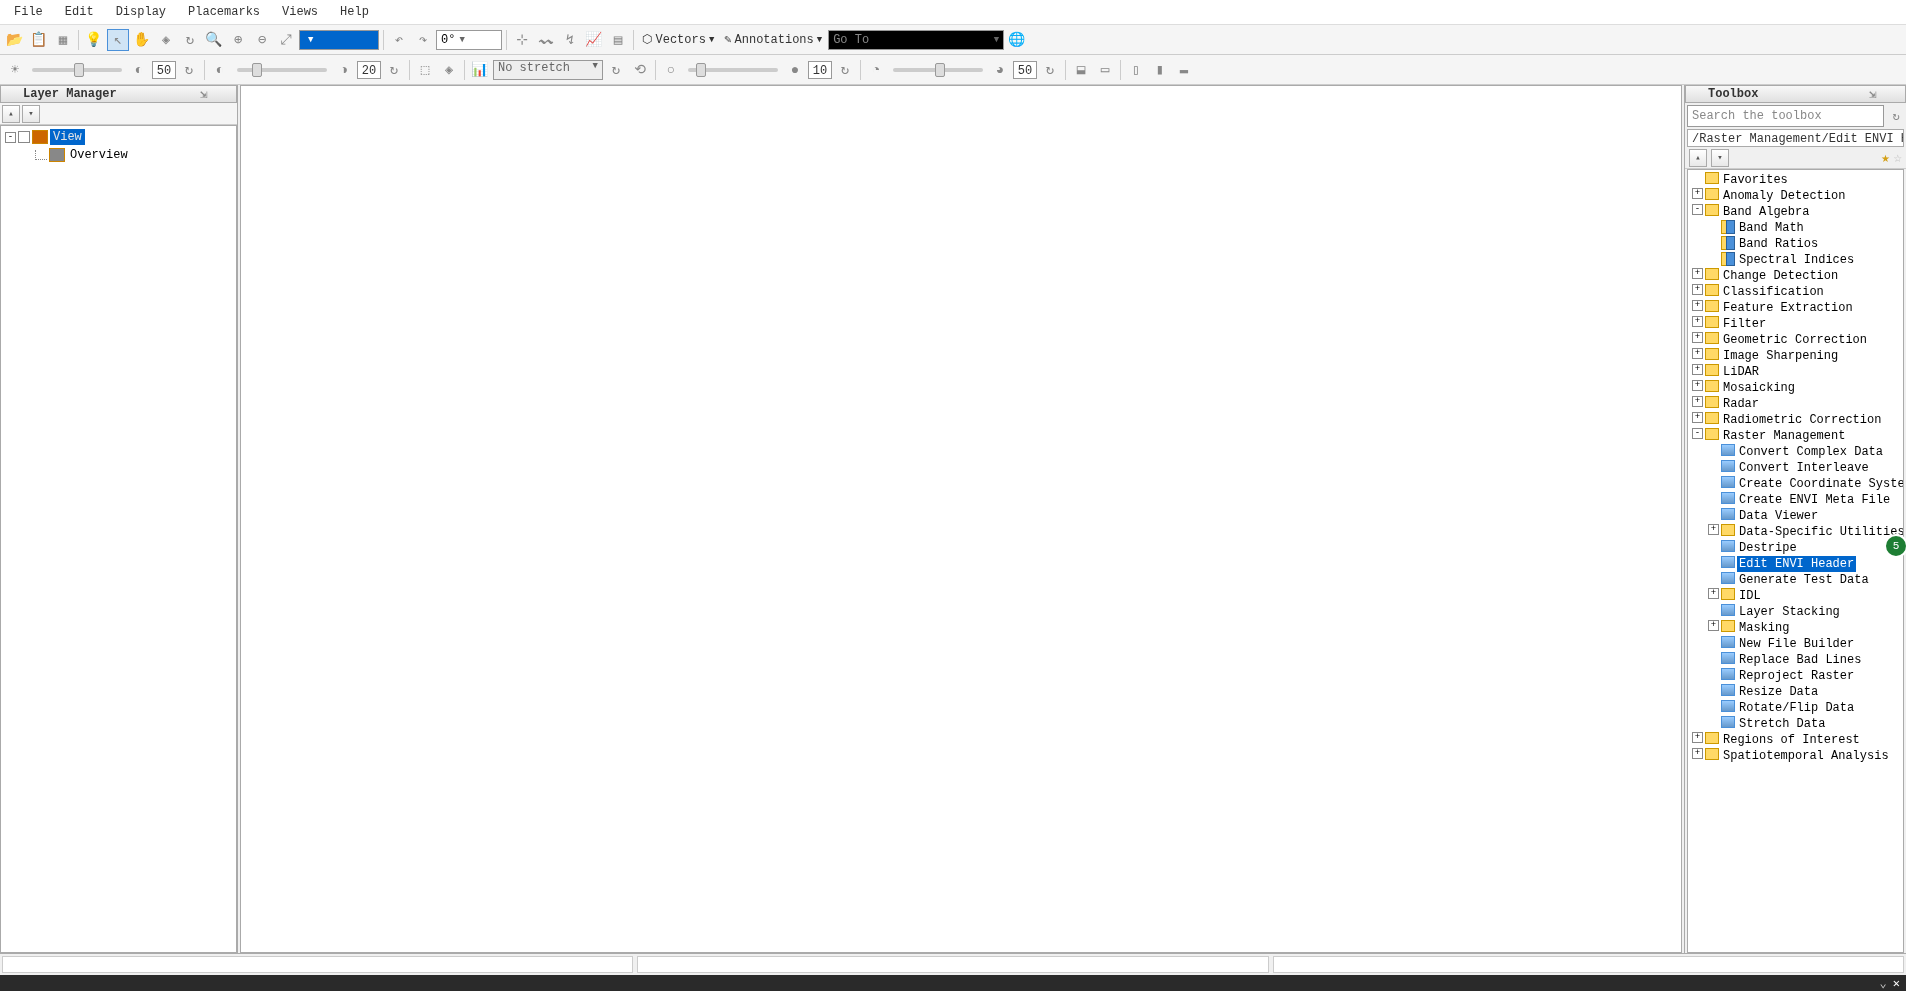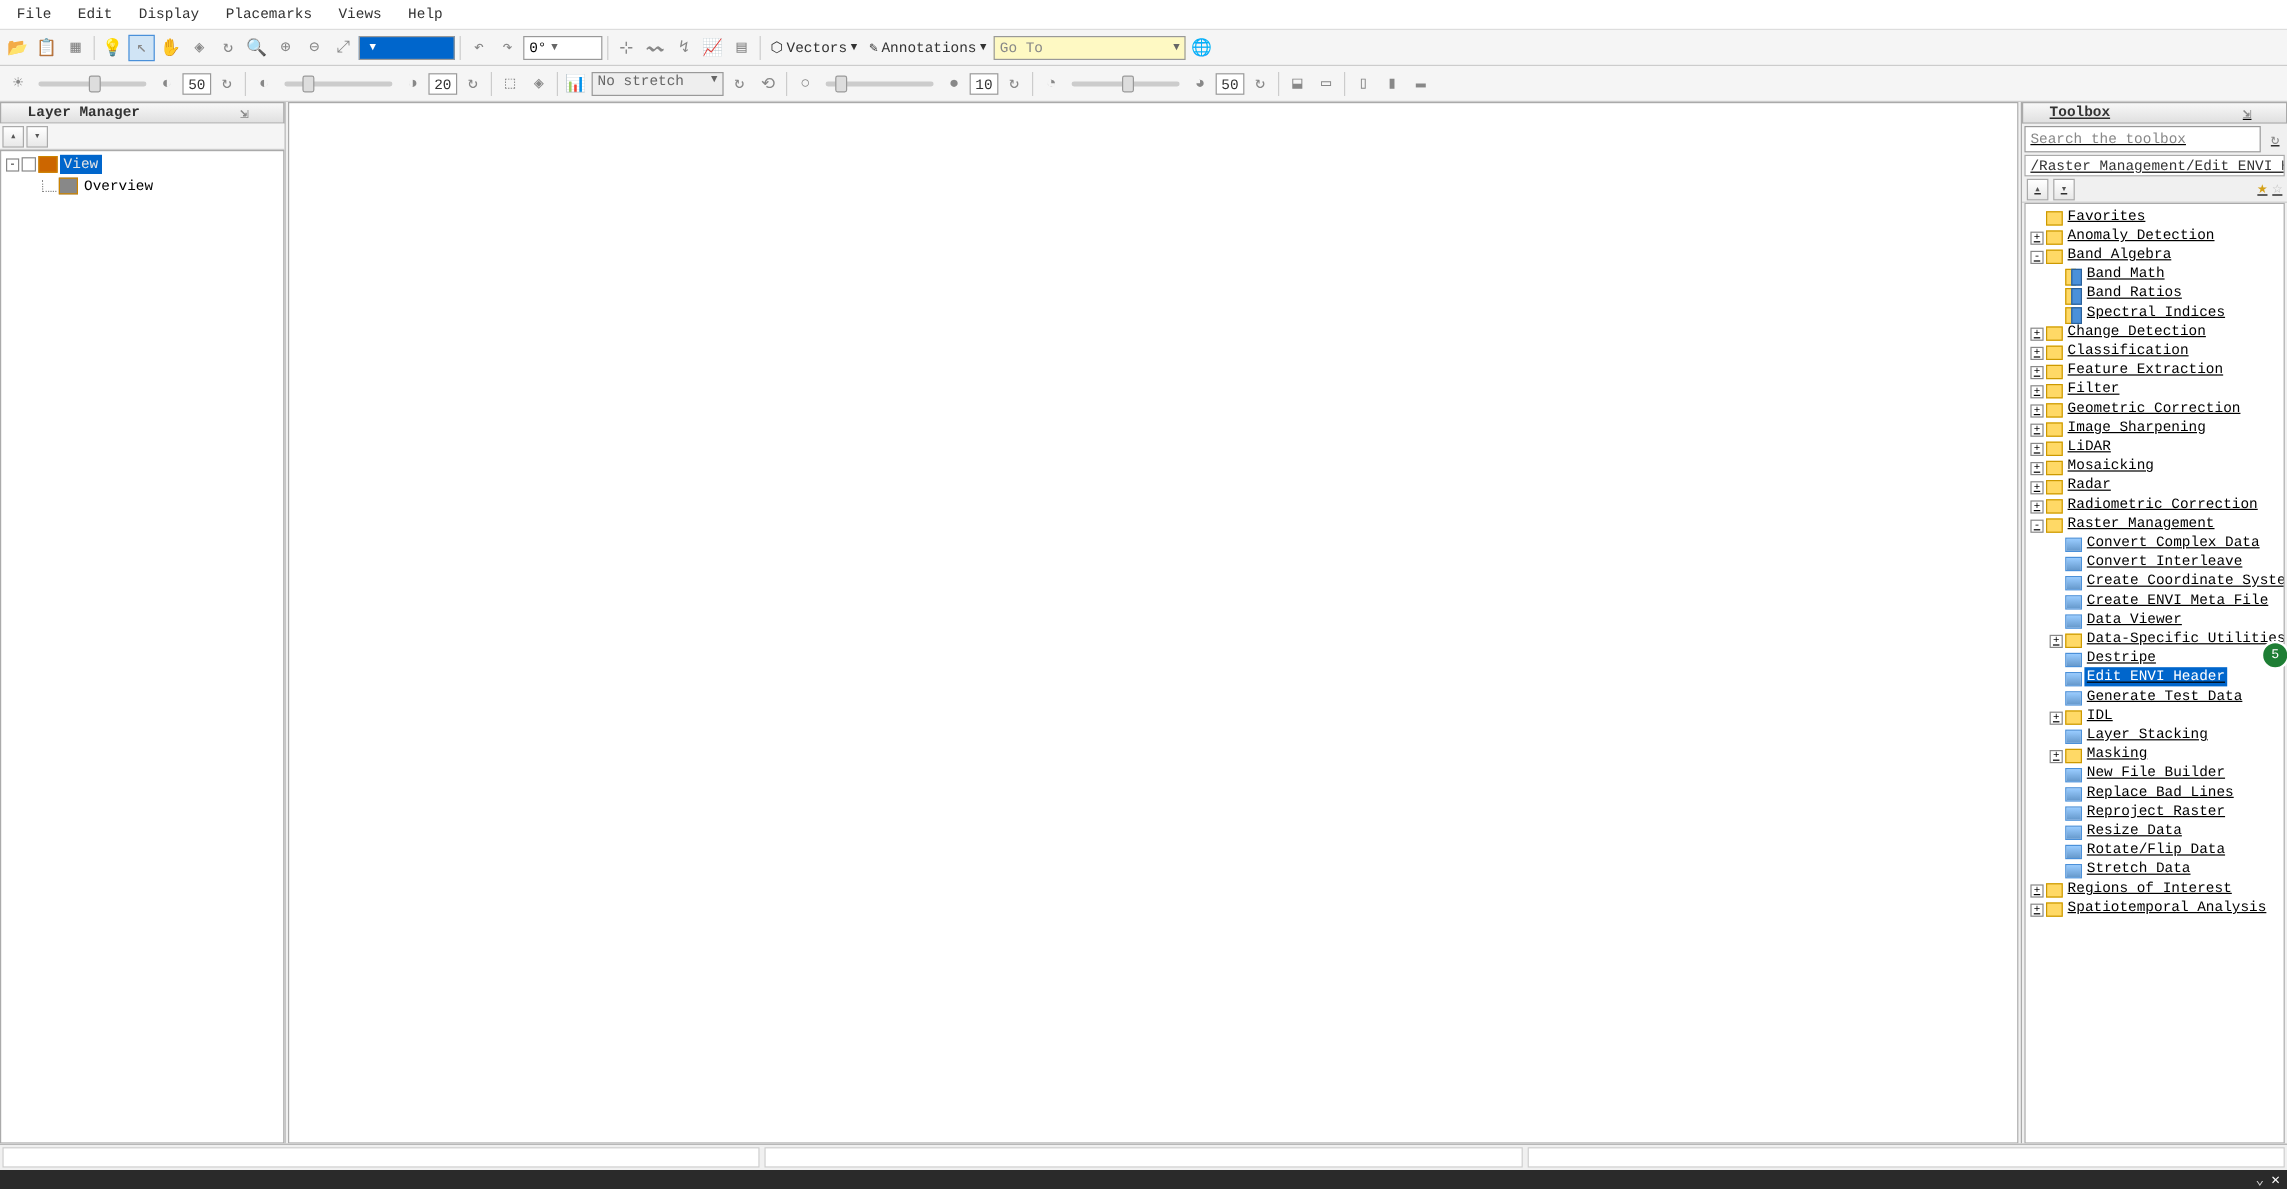--- a/index.html
+++ b/index.html
@@ -9,21 +9,21 @@
 .menubar .menu-item { padding: 2px 10px; color: #333; cursor: pointer; }
 
 .toolbar { background: #f5f5f5; height: 30px; display: flex; align-items: center; padding: 0 4px; gap: 2px; border-bottom: 1px solid #ccc; }
 .tb-btn { width: 22px; height: 22px; border: 1px solid transparent; display: flex; align-items: center; justify-content: center; cursor: pointer; color: #888; font-size: 14px; }
 .tb-btn.active { border: 1px solid #4a90d9; background: #d0e4f5; }
 .tb-sep { width: 1px; height: 20px; background: #ccc; margin: 0 2px; }
 .tb-combo { height: 20px; border: 1px solid #999; background: #fff; padding: 0 4px; display: flex; align-items: center; gap: 4px; }
 .tb-combo.blue { background: #0066cc; color: #fff; }
 .tb-combo .arrow { font-size: 9px; color: #666; }
 .tb-drop-btn { display: flex; align-items: center; gap: 3px; padding: 0 4px; cursor: pointer; color: #333; }
-.tb-input-wide { width: 160px; height: 20px; border: 1px solid #999; background: #fef9c3; padding: 0 4px; display: flex; align-items: center; color: #888; gap: 24px; }
+.tb-input-wide { width: 176px; height: 20px; border: 1px solid #999; background: #000000; padding: 0 4px; display: flex; align-items: center; color: #888; gap: 24px; }
 
 .toolbar2 { background: #f5f5f5; height: 30px; display: flex; align-items: center; padding: 0 4px; gap: 2px; border-bottom: 1px solid #ccc; }
 .slider-group { display: flex; align-items: center; gap: 2px; }
 .slider-track { width: 90px; height: 4px; background: #ccc; position: relative; border-radius: 2px; margin: 0 4px; }
 .slider-thumb { width: 10px; height: 14px; background: #ddd; border: 1px solid #999; border-radius: 2px; position: absolute; top: -5px; }
 .tb-num { width: 24px; height: 18px; border: 1px solid #999; background: #fff; text-align: center; line-height: 18px; color: #333; }
 .stretch-combo { width: 110px; height: 20px; border: 1px solid #999; background: #eee; padding: 0 4px; display: flex; align-items: flex-start; justify-content: space-between; color: #666; }
 
 .main-area { flex: 1; display: flex; overflow: hidden; }
 
@@ -37,30 +37,30 @@
 .tree-node.child { margin-left: 30px; }
 .tree-node .expander { width: 11px; height: 11px; border: 1px solid #888; text-align: center; line-height: 9px; font-size: 9px; cursor: pointer; background: #fff; }
 .tree-node .checkbox { width: 12px; height: 12px; border: 1px solid #888; background: #fff; }
 .tree-node .icon { width: 16px; height: 14px; background: #ffa500; border: 1px solid #cc8400; }
 .tree-node .label { padding: 1px 3px; }
 .tree-node .label.selected { background: #0066cc; color: #e5e5e5; }
 .tree-node .connector { width: 12px; border-left: 1px dotted #888; border-bottom: 1px dotted #888; height: 10px; }
 
 .canvas-area { flex: 1; background: #fff; border: 1px solid #aaa; margin: 0 2px; }
 
-.right-panel { width: 222px; display: flex; flex-direction: column; background: #f0f0f0; border-left: 1px solid #aaa; text-decoration: underline; }
+.right-panel { width: 222px; display: flex; flex-direction: column; background: #f0f0f0; border-left: 1px solid #aaa; }
 .search-box { height: 22px; border: 1px solid #999; background: #fff; margin: 2px; display: flex; align-items: center; padding: 0 4px; color: #888; }
 .search-refresh { width: 20px; height: 20px; display: inline-flex; align-items: center; justify-content: center; color: #888; }
 .search-row { display: flex; align-items: center; }
 .path-box { height: 18px; border: 1px solid #aaa; background: #fff; margin: 0 2px; padding: 0 4px; line-height: 18px; color: #333; overflow: hidden; white-space: nowrap; }
 .fav-bar { height: 22px; display: flex; align-items: center; gap: 4px; padding: 0 4px; border-bottom: 1px solid #ccc; }
 .star { color: #d4a017; font-size: 14px; }
 .star.gray { color: #bbb; }
 .toolbox-tree { flex: 1; background: #fff; border: 1px solid #aaa; margin: 0 2px; overflow-y: auto; overflow-x: hidden; padding: 2px 0; }
-.tbx-node { display: flex; align-items: flex-end; gap: 2px; padding: 0 2px; white-space: nowrap; line-height: 16px; }
+.tbx-node { display: flex; align-items: flex-start; gap: 2px; padding: 0 2px; white-space: nowrap; line-height: 16px; }
 .tbx-node .exp { width: 11px; height: 11px; border: 1px solid #888; text-align: center; line-height: 9px; font-size: 9px; flex-shrink: 0; background: #fff; }
 .tbx-node .exp.none { border: none; background: transparent; }
 .tbx-node .folder-icon { width: 14px; height: 12px; background: #ffd966; border: 1px solid #cc9900; flex-shrink: 0; }
 .tbx-node .tool-icon { width: 14px; height: 12px; background: linear-gradient(#9cf, #69c); border: 1px solid #4a90d9; flex-shrink: 0; }
 .tbx-node .yb-icon { width: 14px; height: 12px; flex-shrink: 0; position: relative; }
 .tbx-node .yb-icon::before { content:''; position:absolute; left:0; top:0; width:7px; height:12px; background:#ffd966; border:1px solid #cc9900; }
 .tbx-node .yb-icon::after { content:''; position:absolute; right:0; top:0; width:7px; height:12px; background:#4a90d9; border:1px solid #2a6099; }
 .tbx-node .lbl { padding: 0 2px; }
 .tbx-node .lbl.sel { background: #0066cc; color: #fff; }
 .indent0 { margin-left: 2px; }

